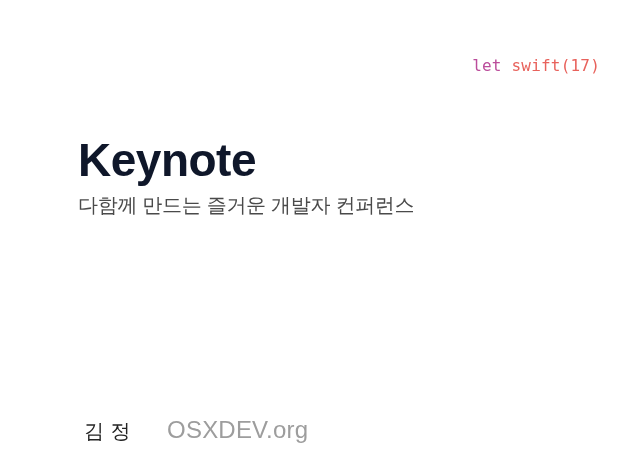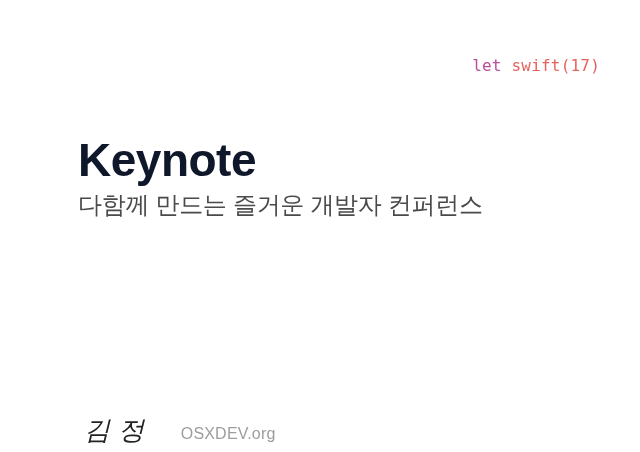--- a/index.html
+++ b/index.html
@@ -49,46 +49,45 @@
   .slide-title {
     margin: 0;
     font-size: 46px;
     line-height: 52px;
     font-weight: 700;
     color: #0f172a;
     letter-spacing: -0.5px;
   }
   .slide-subtitle {
     margin: 4px 0 0 0;
-    font-size: 24px;
+    font-size: 20px;
     line-height: 30px;
     font-weight: 400;
     color: #4a4a4a;
     letter-spacing: -0.3px;
   }
 
   
   .presenter-block {
     position: absolute;
     left: 84px;
     bottom: 44px;
     display: flex;
     align-items: baseline;
     gap: 36px;
   }
   .presenter-name {
-    font-size: 26px;
+    font-size: 20px;
     line-height: 30px;
     font-weight: 400;
     color: #232323;
     letter-spacing: 0.5px;
-    font-style: italic;
   }
   .presenter-org {
-    font-size: 16px;
+    font-size: 24px;
     line-height: 24px;
     font-weight: 400;
     color: #9d9d9d;
     letter-spacing: 0.2px;
   }
 </style>
 </head>
 <body>
 
 <div class="slide">

